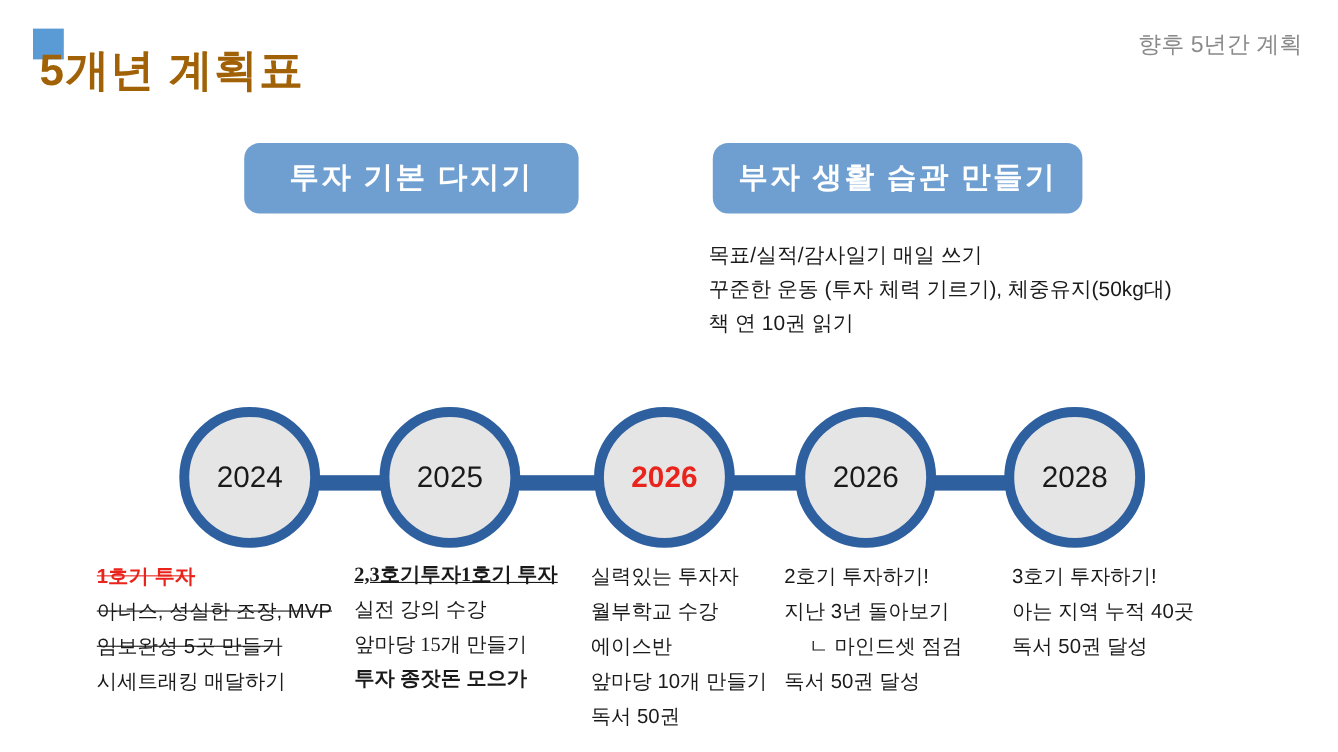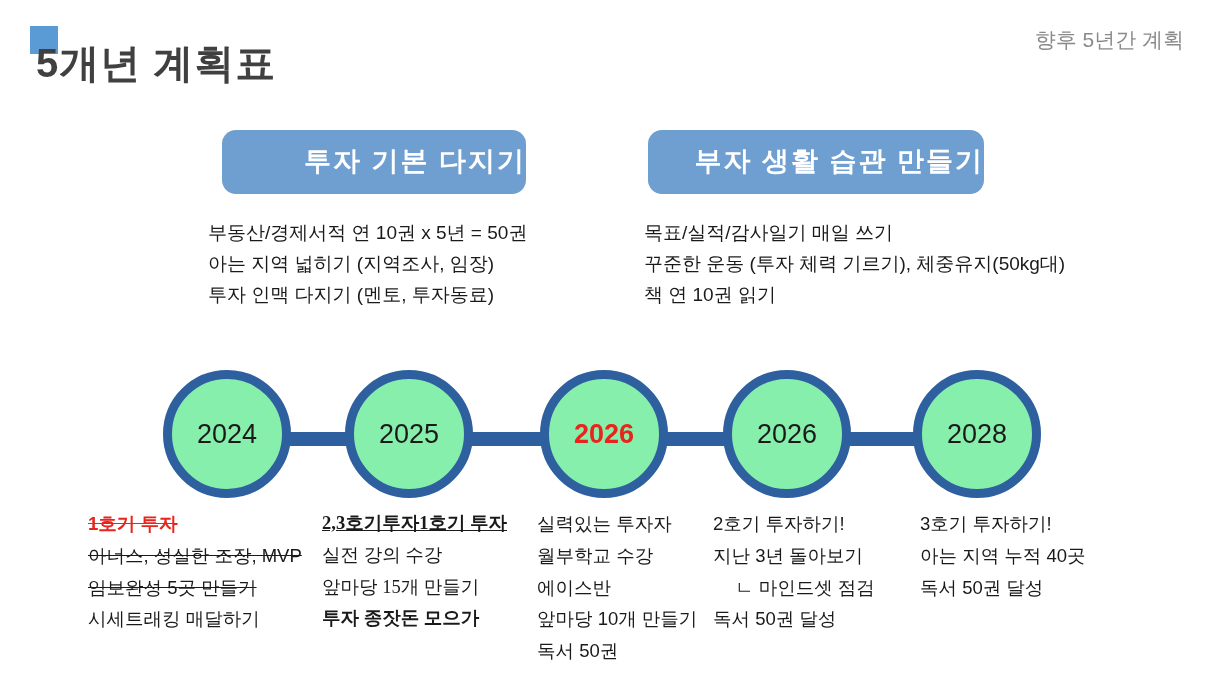--- a/index.html
+++ b/index.html
@@ -31,21 +31,21 @@
     height: 28px;
     background: #5b9bd5;
   }
   #page-title {
     position: absolute;
     left: 36px;
     top: 36px;
     font-size: 40px;
     font-weight: bold;
     letter-spacing: 1px;
-    color: #404040;
+    color: #a16207;
     white-space: nowrap;
   }
   #header-note {
     position: absolute;
     right: 32px;
     top: 26px;
     font-size: 21px;
     color: #8a8a8a;
     white-space: nowrap;
   }
@@ -56,21 +56,21 @@
   }
   #topic-block-0 { left: 200px; top: 130px; width: 420px; }
   #topic-block-1 { left: 640px; top: 130px; width: 430px; }
 
   .topic-header {
     background: #6f9fd0;
     border-radius: 14px;
     color: #ffffff;
     font-size: 27px;
     font-weight: bold;
-    text-align: right;
+    text-align: center;
     letter-spacing: 2px;
     padding: 13px 0 15px 0;
     white-space: nowrap;
   }
   #topic-block-0 .topic-header { width: 304px; margin-left: 22px; }
   #topic-block-1 .topic-header { width: 336px; margin-left: 8px; }
 
   .topic-lines {
     margin-top: 24px;
     font-size: 19px;
@@ -96,21 +96,21 @@
     width: 745px;
     height: 14px;
     background: #2e5f9e;
   }
   .year-node {
     position: absolute;
     top: 0;
     width: 128px;
     height: 128px;
     border-radius: 50%;
-    background: #86efac;
+    background: #e5e5e5;
     border: 9px solid #2e5f9e;
     box-sizing: border-box;
     display: flex;
     align-items: center;
     justify-content: center;
     font-size: 27px;
     color: #1a1a1a;
   }
   .year-node.highlight { color: #e8241c; font-weight: bold; }
   #year-node-0 { left: 163px; }
@@ -145,25 +145,20 @@
 <body>
 
 <div id="header-area">
   <div id="title-square"></div>
   <div id="page-title">5개년 계획표</div>
   <div id="header-note">향후 5년간 계획</div>
 </div>
 
 <div class="topic-block" id="topic-block-0">
   <div class="topic-header">투자 기본 다지기</div>
-  <div class="topic-lines">
-    <div class="topic-line">부동산/경제서적 연 10권 x 5년 = 50권</div>
-    <div class="topic-line">아는 지역 넓히기 (지역조사, 임장)</div>
-    <div class="topic-line">투자 인맥 다지기 (멘토, 투자동료)</div>
-  </div>
 </div>
 
 <div class="topic-block" id="topic-block-1">
   <div class="topic-header">부자 생활 습관 만들기</div>
   <div class="topic-lines">
     <div class="topic-line">목표/실적/감사일기 매일 쓰기</div>
     <div class="topic-line">꾸준한 운동 (투자 체력 기르기), 체중유지(50kg대)</div>
     <div class="topic-line">책 연 10권 읽기</div>
   </div>
 </div>

